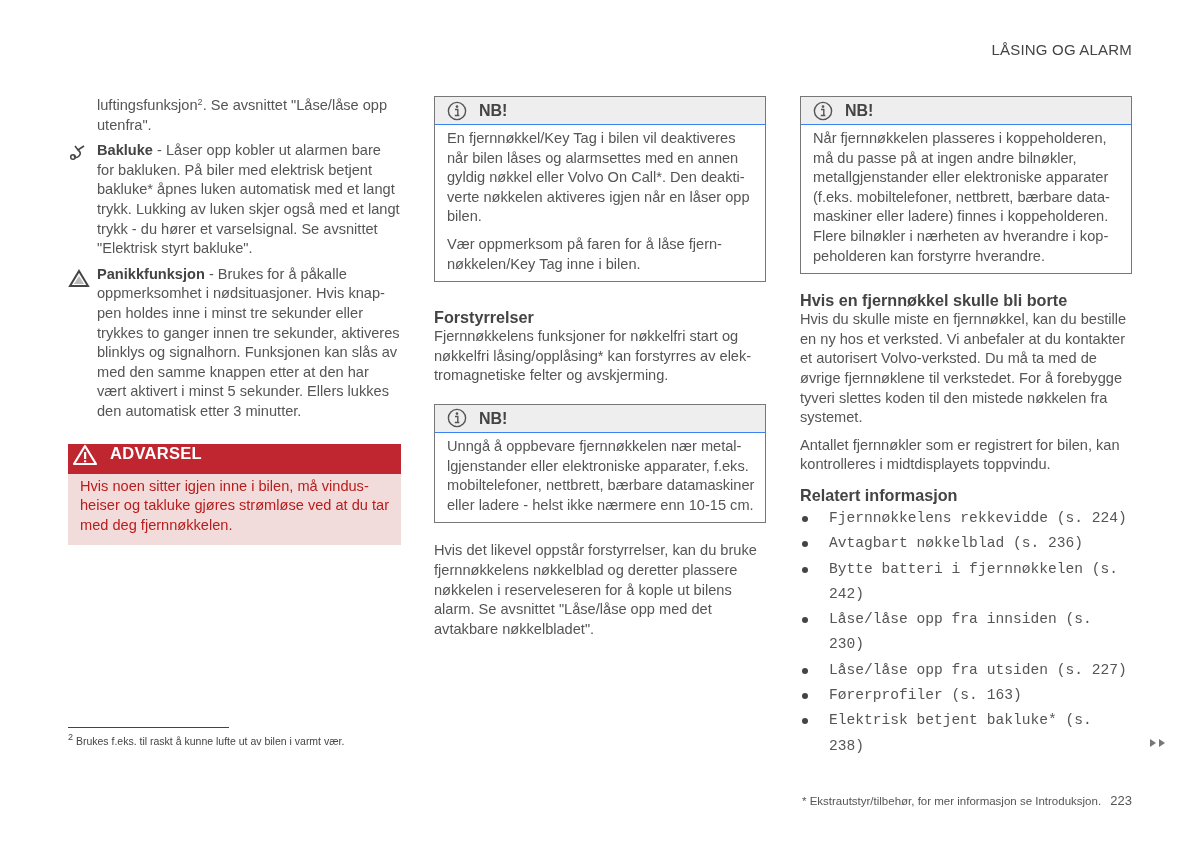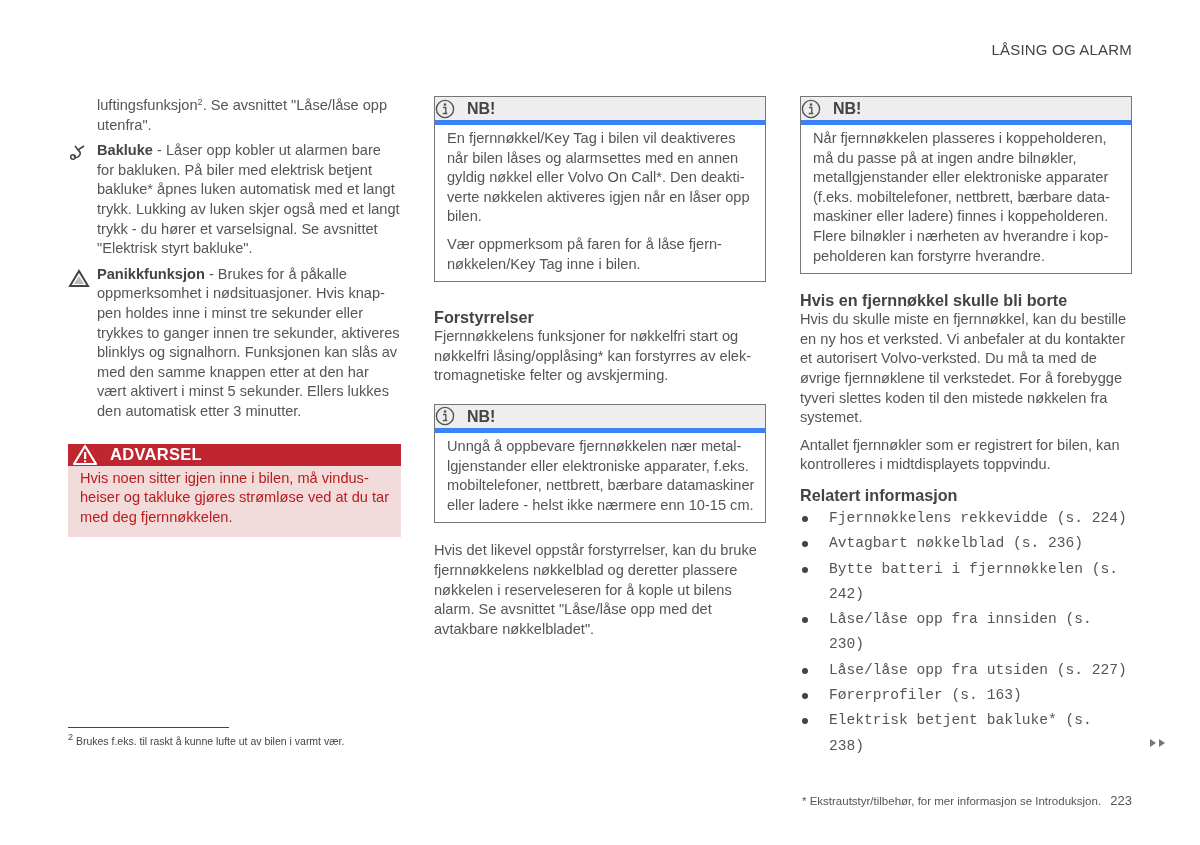--- a/index.html
+++ b/index.html
@@ -22,32 +22,32 @@
 
     p { margin: 0; }
     .indent { padding-left: 29px; }
     .item { position: relative; padding-left: 29px; margin-top: 6px; }
     .item .ico { position: absolute; left: 0; top: 2px; width: 22px; height: 20px; }
     .item b { color: #444; font-weight: bold; }
 
     
     .warn { margin-top: 22px; background: #f2dcdb; }
     .warn-head {
-      background: #c0262f; color: #fff; height: 22px;
-      display: flex; align-items: center; padding-left: 4px;
+      background: #c0262f; color: #fff; height: 30px;
+      display: flex; align-items: flex-start; padding-left: 4px;
       font-weight: bold; font-size: 16.5px; letter-spacing: 0.3px;
     }
     .warn-head svg { width: 26px; height: 22px; margin-right: 12px; }
     .warn-body { padding: 3px 10px 10px 12px; color: #b91c1c; }
 
     
     .nb { border: 1px solid #777; background: #fff; }
     .nb-head {
-      background: #eeeeee; height: 28px; border-bottom: 5px solid #3b82f6;
-      display: flex; align-items: center; padding-left: 0;
+      background: #eeeeee; height: 28px; border-bottom: 1px solid #3b82f6;
+      display: flex; align-items: center; padding-left: 12px;
       font-weight: bold; font-size: 16px; color: #444;
     }
     .nb-head svg { width: 20px; height: 20px; margin-right: 12px; }
     .nb-body { padding: 4px 10px 7px 12px; }
     .nb-body p + p { margin-top: 8px; }
 
     h3 {
       font-size: 16.2px; font-weight: bold; color: #444;
       line-height: 20px;
     }

